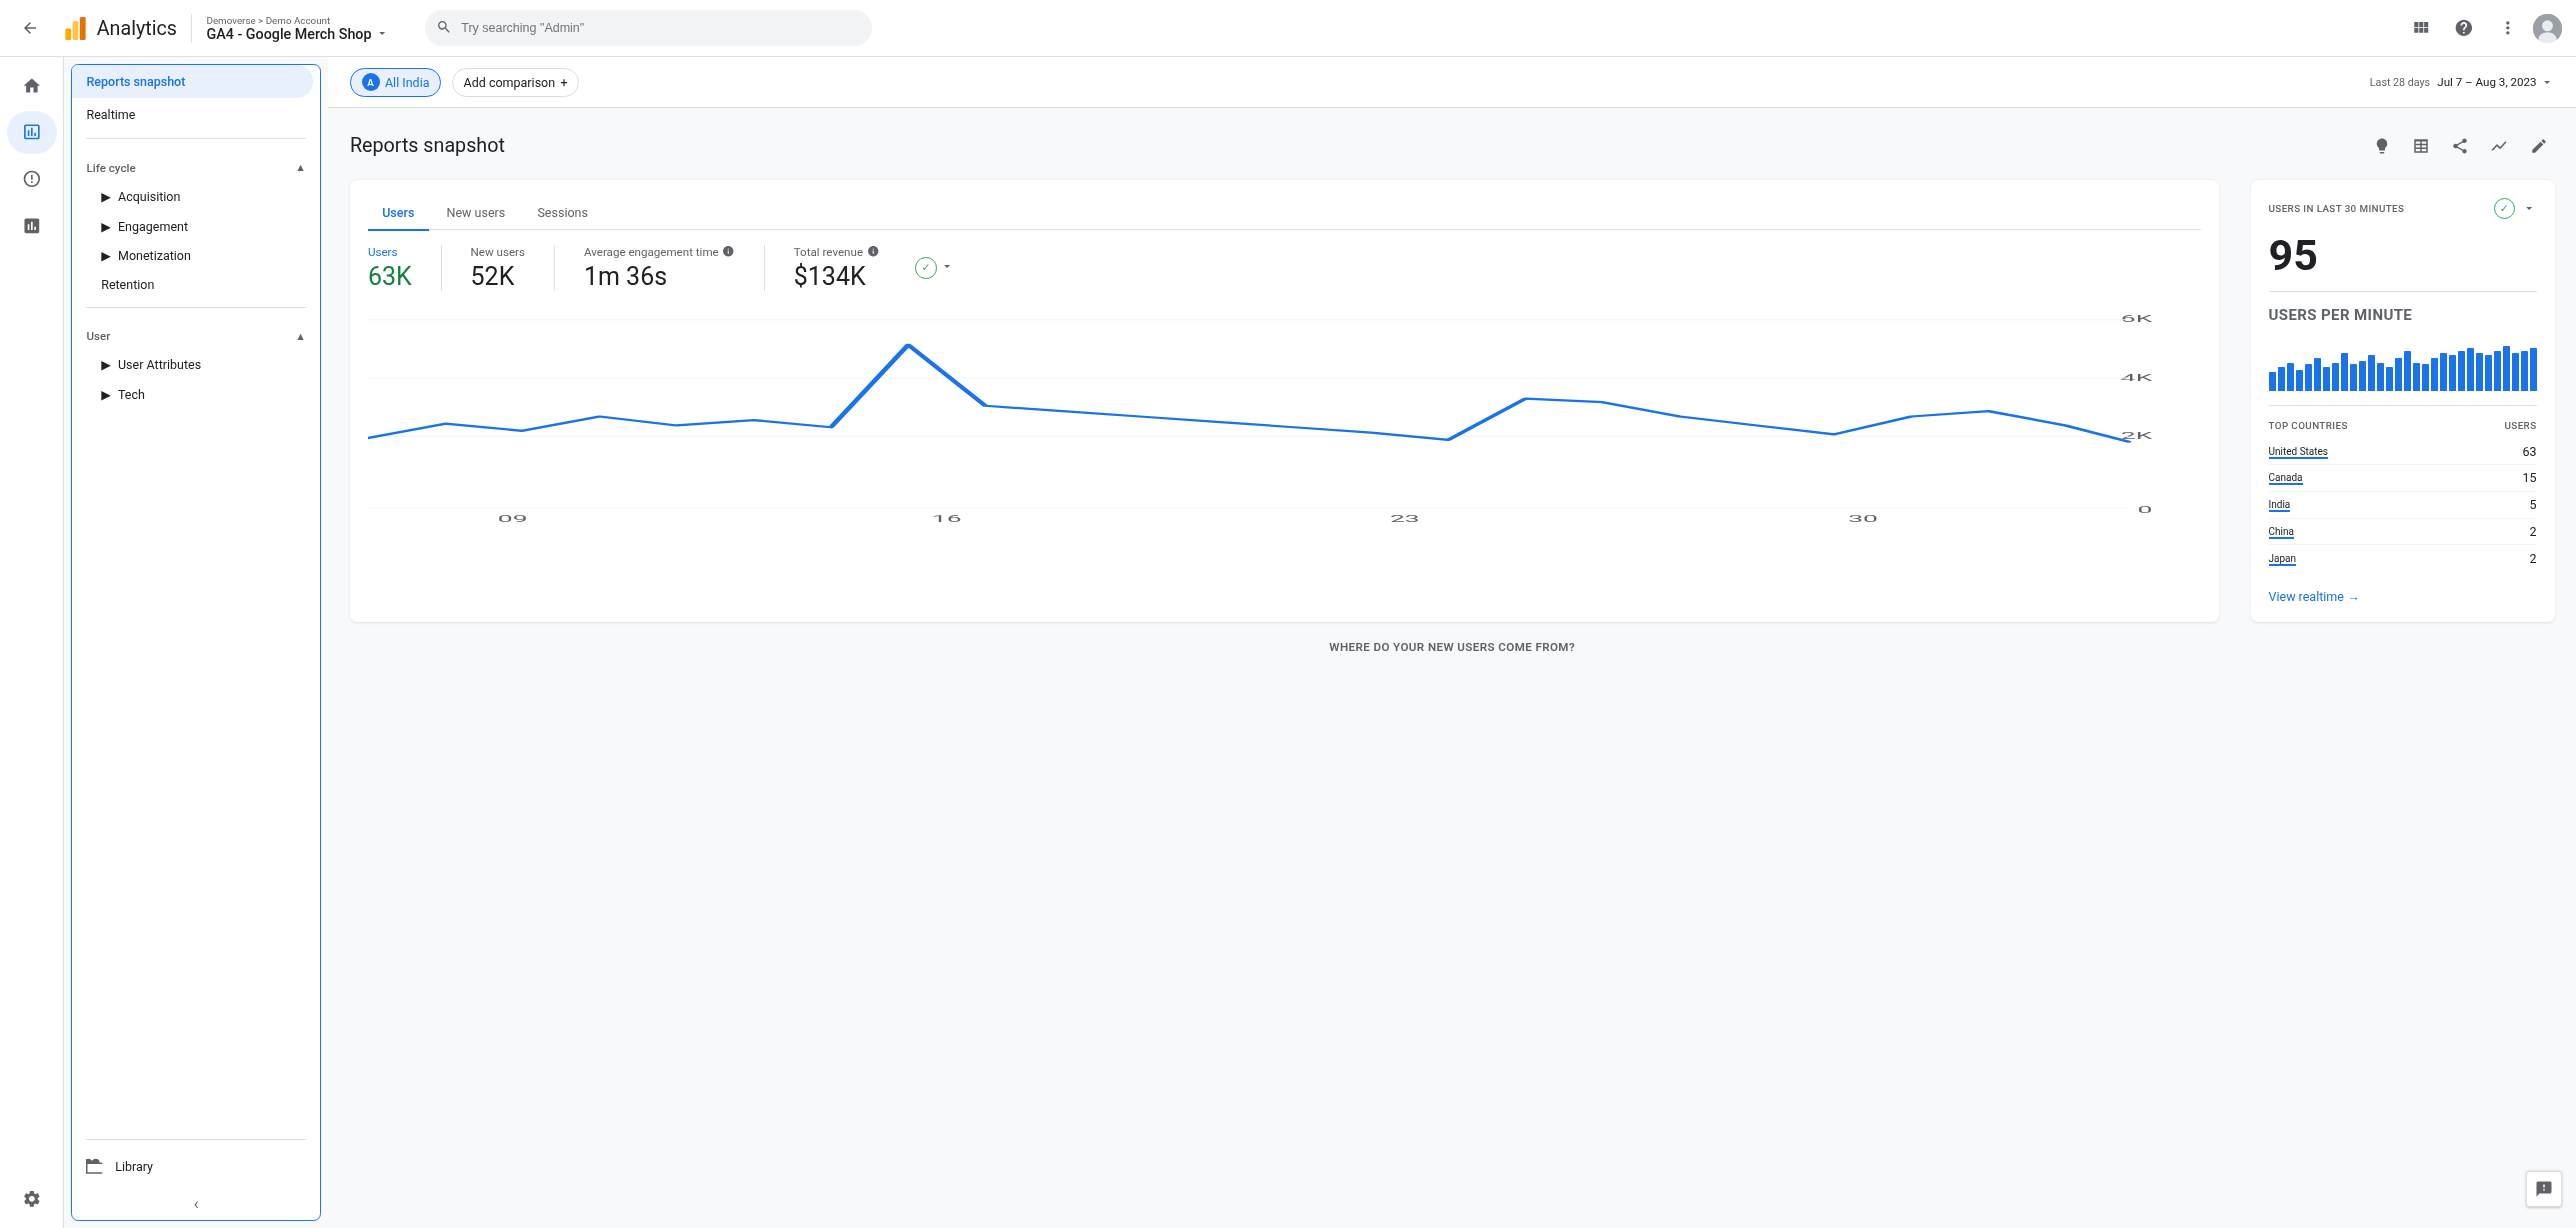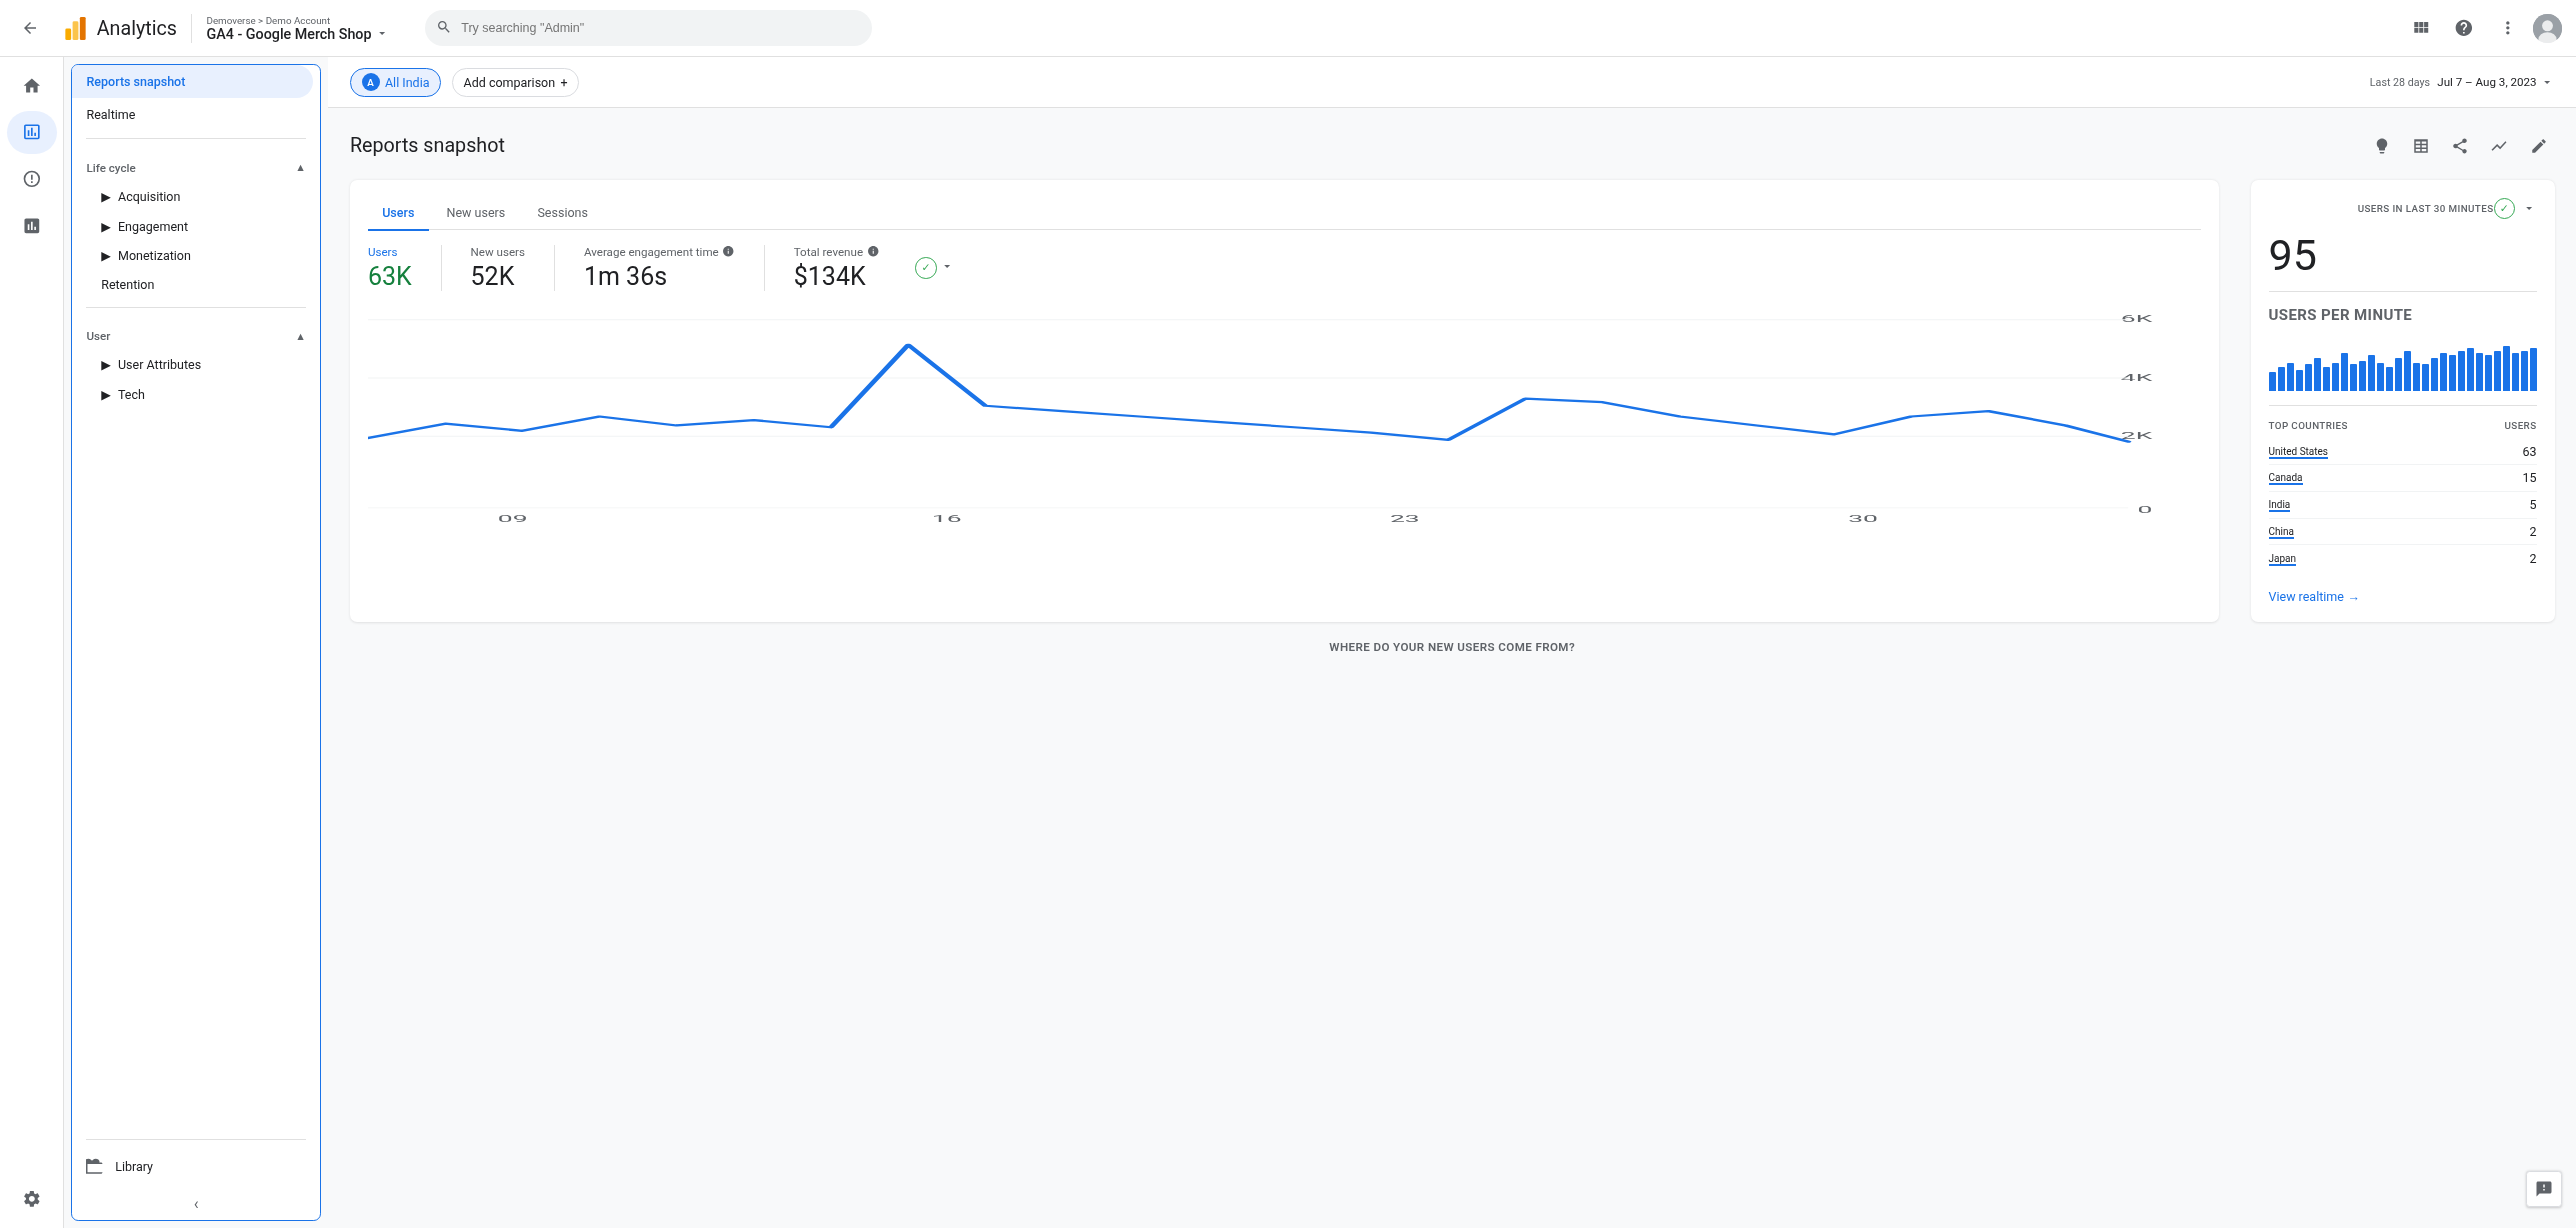--- a/index.html
+++ b/index.html
@@ -78,23 +78,23 @@
     .metric-value { font-size: 25px; font-weight: 400; color: #202124; }
     .metric-value.blue { color: #15803d; }
     .metric-separator { width: 0.9px; background: #e0e0e0; }
 
     
     .line-chart-area { position: relative; height: 215px; }
     .line-chart-area svg { width: 100%; height: 100%; }
 
     
     .right-panel { background: #fff; border-radius: 7.2px; padding: 18px; box-shadow: 0 0.9px 2.7px rgba(0,0,0,0.1); display: flex; flex-direction: column; gap: 14.3px; }
-    .realtime-header { display: flex; align-items: center; justify-content: flex-end; }
+    .realtime-header { display: flex; align-items: center; justify-content: space-between; }
     .realtime-label { font-size: 9.8px; color: #5f6368; font-weight: 500; letter-spacing: 0.4px; text-transform: uppercase; }
-    .realtime-value { font-size: 43px; font-weight: 400; color: #202124; line-height: 1; }
+    .realtime-value { font-size: 43px; font-weight: 700; color: #202124; line-height: 1; }
     .realtime-check { display: flex; align-items: center; gap: 7.2px; }
     .check-icon { width: 21.5px; height: 21.5px; border-radius: 50%; border: 1.8px solid #34a853; color: #34a853; display: flex; align-items: center; justify-content: center; font-size: 10.7px; }
 
     .users-per-minute { font-size: 15px; color: #5f6368; font-weight: 700; letter-spacing: 0.4px; text-transform: uppercase; }
     .mini-bar-chart { display: flex; align-items: flex-end; gap: 1.8px; height: 45px; margin-top: 7.2px; }
     .mini-bar { background: #1a73e8; border-radius: 0.9px 0.9px 0 0; flex: 1; }
 
     .divider { height: 0.9px; background: #e0e0e0; }
 
     .top-countries { }

